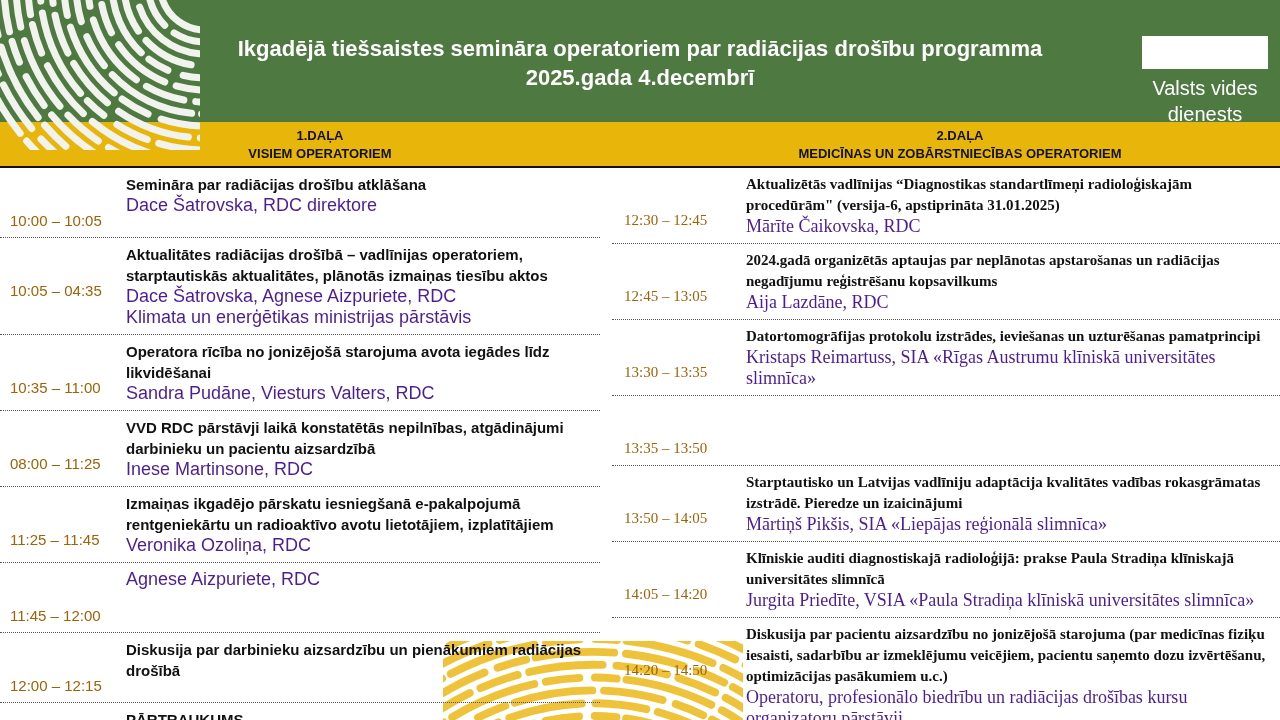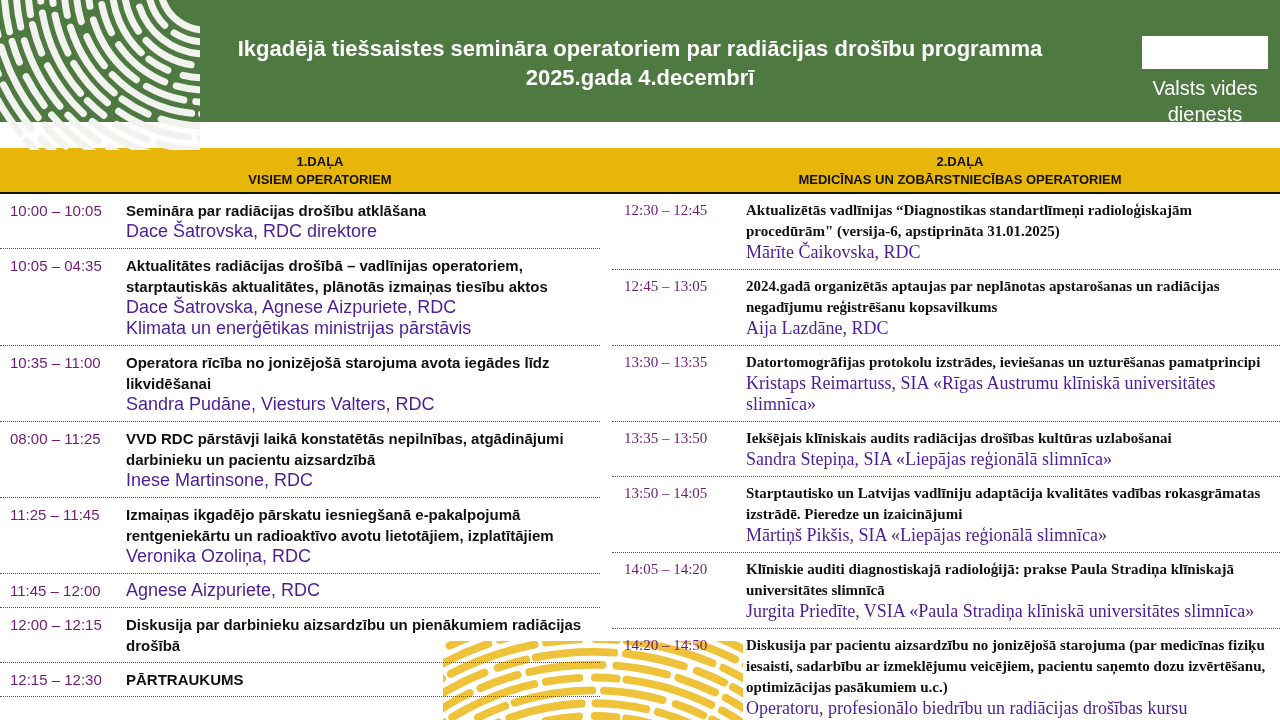--- a/index.html
+++ b/index.html
@@ -10,32 +10,32 @@
   
   .header { position:relative; width:100%; height:122px; background:#4E7A42; z-index:2; }
   .header-title { position:absolute; left:0; top:34px; width:100%; text-align:center;
                   color:#ffffff; font-weight:bold; font-size:22px; line-height:29px; z-index:3; }
   .logo { position:absolute; top:3px; right:12px; width:126px; text-align:center; z-index:4;margin-top:33px; }
   .logo-mark { width:126px; height:33px; background:#ffffff; margin-bottom:6px; }
   .logo-text { color:#ffffff; font-size:20px; line-height:26px; }
 
   
   .part-bar { display:flex; width:100%; height:46px; background:#E8B60A;
-              border-bottom:2px solid #111111; position:relative; z-index:2;margin-top:26px; }
+              border-bottom:2px solid #111111; position:relative; z-index:2; }
   .part-cell { width:50%; text-align:center; padding-top:5px; position:relative; z-index:4; }
   .part-cell .l1, .part-cell .l2 { font-weight:bold; color:#111111; font-size:13px; line-height:18px; }
 
   
   .columns { position:relative; display:flex; width:100%; z-index:1; }
   .col { position:relative; }
   .col-left  { width:600px; }
   .col-right { width:668px; margin-left:12px;font-family:Liberation Serif, serif; }
   .row { display:flex; align-items:flex-start; border-bottom:1px dotted #555555;
          padding:6px 0 6px 0; }
-  .time { flex:0 0 118px; padding-left:10px; font-size:15px; line-height:21px; color:#701a75; white-space:nowrap; }
+  .time { flex:0 0 118px; padding-left:10px; font-size:15px; line-height:21px; color:#a16207; white-space:nowrap;margin-top:36px; }
   .col-right .time { flex:0 0 126px; padding-left:12px; }
   .cell { flex:1; padding-right:10px;margin-left:8px; }
   .title { font-weight:bold; font-size:15px; line-height:21px; color:#111111; }
   .speaker { font-size:18px; line-height:21px; color:#4c1d95; white-space:pre-line; }
 
   
   .deco-top { position:absolute; left:0; top:0; width:200px; height:150px; z-index:3; pointer-events:none; }
   .deco-bottom { position:absolute; left:443px; top:641px; width:300px; height:79px; z-index:0; pointer-events:none; }
   .fp { fill:none; stroke-linecap:round; }
   .deco-top .fp { stroke:#f2f2ef; stroke-width:7; }
@@ -150,24 +150,20 @@
       </div>
       <div class="row">
         <div class="time">13:30 – 13:35</div>
         <div class="cell">
             <div class="title">Datortomogrāfijas protokolu izstrādes, ieviešanas un uzturēšanas pamatprincipi</div>
             <div class="speaker">Kristaps Reimartuss, SIA «Rīgas Austrumu klīniskā universitātes slimnīca»</div>
           </div>
       </div>
       <div class="row">
         <div class="time">13:35 – 13:50</div>
-        <div class="cell">
-            <div class="title">Iekšējais klīniskais audits radiācijas drošības kultūras uzlabošanai</div>
-            <div class="speaker">Sandra Stepiņa, SIA «Liepājas reģionālā slimnīca»</div>
-          </div>
       </div>
       <div class="row">
         <div class="time">13:50 – 14:05</div>
         <div class="cell">
             <div class="title">Starptautisko un Latvijas vadlīniju adaptācija kvalitātes vadības rokasgrāmatas izstrādē. Pieredze un izaicinājumi</div>
             <div class="speaker">Mārtiņš Pikšis, SIA «Liepājas reģionālā slimnīca»</div>
           </div>
       </div>
       <div class="row">
         <div class="time">14:05 – 14:20</div>

